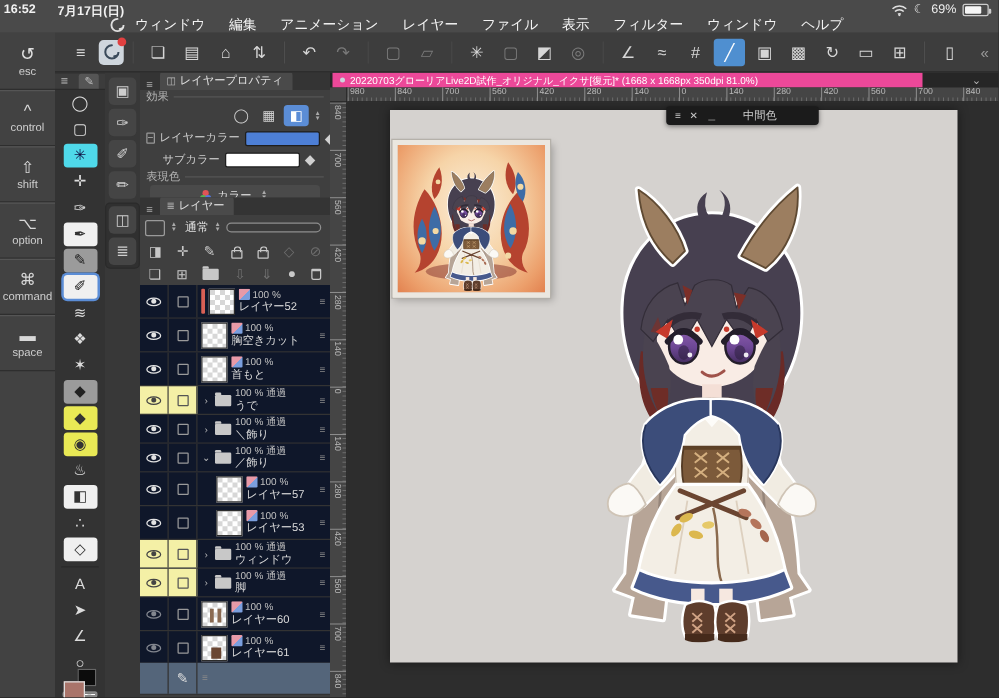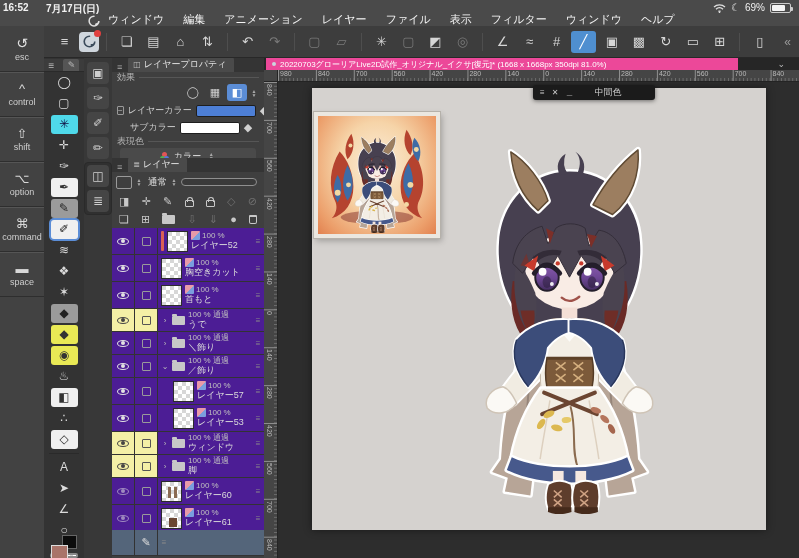--- a/index.html
+++ b/index.html
@@ -96,21 +96,21 @@
   .ico-row{display:flex;align-items:center;justify-content:space-between;padding:0 7px;height:18px;font-size:11px;color:#c8c8c8;}
   .ico-row .dim{color:#6f6f6f;}
   .lockshape{position:relative;width:9px;height:7px;border:1px solid #c8c8c8;border-radius:1px;display:inline-block;margin-top:4px;}
   .lockshape::before{content:'';position:absolute;left:1px;top:-4px;width:4px;height:4px;border:1px solid #c8c8c8;border-bottom:none;border-radius:3px 3px 0 0;}
   .foldshape{position:relative;width:13px;height:9px;background:#c8c8c8;border-radius:1px;display:inline-block;}
   .foldshape::before{content:'';position:absolute;top:-2px;left:0;width:5px;height:2px;background:#c8c8c8;border-radius:1px 1px 0 0;}
   .trashshape{position:relative;width:8px;height:9px;border:1px solid #c8c8c8;border-top:2px solid #c8c8c8;border-radius:1px 1px 2px 2px;display:inline-block;}
 
   
   .llist{position:relative;height:302px;overflow:hidden;background:#3b3b3b;}
-  .lrow{display:flex;align-items:stretch;height:27px;background:#4c1d95;border-bottom:1px solid #333;}
+  .lrow{display:flex;align-items:stretch;height:27px;background:#0f172a;border-bottom:1px solid #333;}
   .lrow.folder{height:23px;}
   .lrow.sel{background:#54657a;height:26px;}
   .cell{width:23px;flex:0 0 23px;display:flex;align-items:center;justify-content:center;border-right:1px solid #323232;}
   .cell.ylw{background:#f4f0a6;}
   .eyeico{position:relative;width:12px;height:7px;border:1.4px solid #e3e3e3;border-radius:50%;}
   .eyeico::after{content:'';position:absolute;left:3px;top:0.5px;width:4px;height:4px;background:#e3e3e3;border-radius:50%;}
   .cell.ylw .eyeico{border-color:#444;} .cell.ylw .eyeico::after{background:#444;}
   .eyeico.dim{opacity:.55;}
   .chkbox{width:9px;height:9px;border:1px solid #9a9a9a;border-radius:1px;}
   .cell.ylw .chkbox{border-color:#555;}

